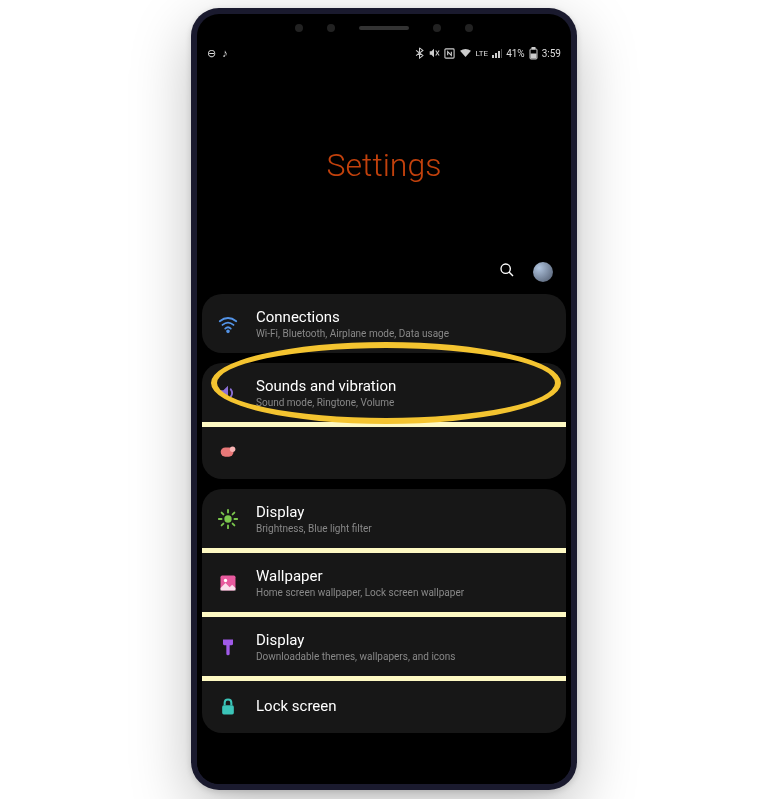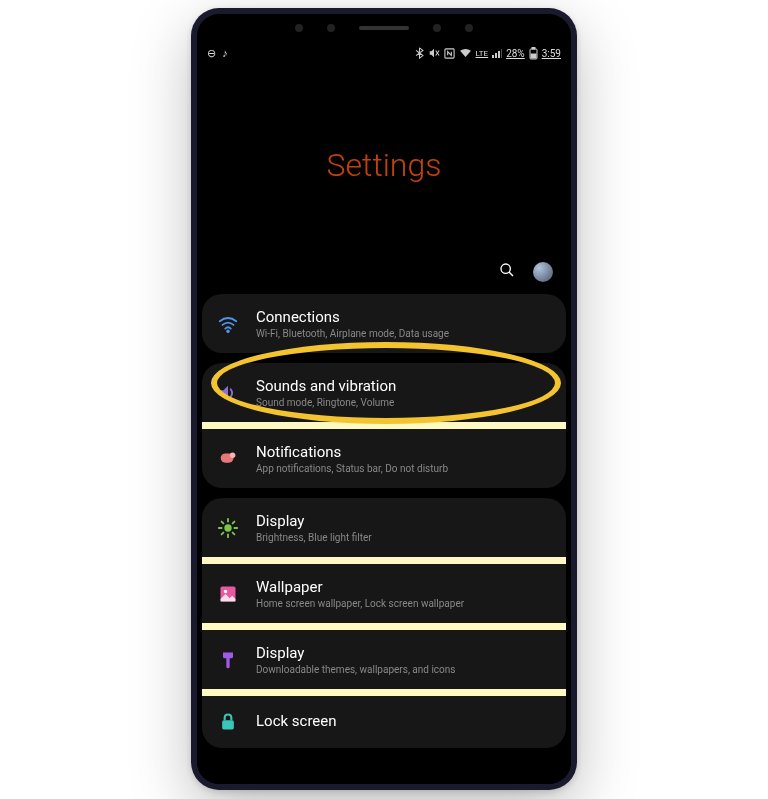--- a/index.html
+++ b/index.html
@@ -60,21 +60,21 @@
     .status-bar {
       height: 22px;
       display: flex;
       justify-content: space-between;
       align-items: center;
       padding: 0 10px;
       font-size: 11px;
       color: #ddd;
     }
     .status-left { display: flex; gap: 6px; align-items: center; }
-    .status-right { display: flex; gap: 4px; align-items: center; font-size: 10px; text-decoration: underline; }
+    .status-right { display: flex; gap: 4px; align-items: center; font-size: 10px; }
     .header-area {
       height: 230px;
       display: flex;
       flex-direction: column;
       justify-content: center;
       align-items: center;
       position: relative;
     }
     .page-title {
       font-size: 32px;
@@ -106,21 +106,21 @@
       background: #171717;
       border-radius: 20px;
       margin-bottom: 10px;
       overflow: hidden;
     }
     .settings-item {
       display: flex;
       align-items: center;
       padding: 14px 14px;
       gap: 16px;
-      border-bottom: 7px solid #fef9c3;
+      border-bottom: 5px solid #fef9c3;
     }
     .settings-item:last-child { border-bottom: none; }
     .item-icon {
       width: 24px;
       height: 24px;
       display: flex;
       align-items: center;
       justify-content: center;
       flex-shrink: 0;
     }
@@ -182,21 +182,21 @@
           <svg width="13" height="10" viewBox="0 0 14 11" fill="#ccc">
               <path d="M7 10 L1 3 Q7 -1 13 3 Z"></path>
             </svg>
           <span style="font-size:8px;">LTE</span>
           <svg width="10" height="10" viewBox="0 0 10 10" fill="#ccc">
               <rect x="0" y="7" width="2" height="3"></rect>
               <rect x="3" y="5" width="2" height="5"></rect>
               <rect x="6" y="3" width="2" height="7"></rect>
               <rect x="9" y="1" width="2" height="9" opacity="0.4"></rect>
             </svg>
-          <span>28%</span>
+          <span>41%</span>
           <svg width="9" height="13" viewBox="0 0 9 13" fill="none" stroke="#ccc" stroke-width="1">
               <rect x="1" y="2" width="7" height="10" rx="1"></rect>
               <rect x="3" y="0" width="3" height="2" fill="#ccc"></rect>
               <rect x="2" y="7" width="5" height="4" fill="#ccc"></rect>
             </svg>
           <span>3:59</span>
         </div>
       </div>
 
       <div class="header-area">
@@ -244,24 +244,20 @@
               <div class="item-subtitle">Sound mode, Ringtone, Volume</div>
             </div>
           </div>
           <div class="settings-item">
             <span class="item-icon">
               <svg width="22" height="22" viewBox="0 0 24 24" fill="#e87878">
                   <rect x="4" y="6" width="14" height="10" rx="5"></rect>
                   <circle cx="17" cy="8" r="3" fill="#f8b4b4"></circle>
                 </svg>
             </span>
-            <div class="item-text">
-              <div class="item-title">Notifications</div>
-              <div class="item-subtitle">App notifications, Status bar, Do not disturb</div>
-            </div>
           </div>
         </div>
 
         <div class="settings-card">
           <div class="settings-item">
             <span class="item-icon">
               <svg width="22" height="22" viewBox="0 0 24 24" fill="#7bc74d">
                   <circle cx="12" cy="12" r="4"></circle>
                   <g stroke="#7bc74d" stroke-width="2" stroke-linecap="round">
                     <line x1="12" y1="2" x2="12" y2="5"></line>

